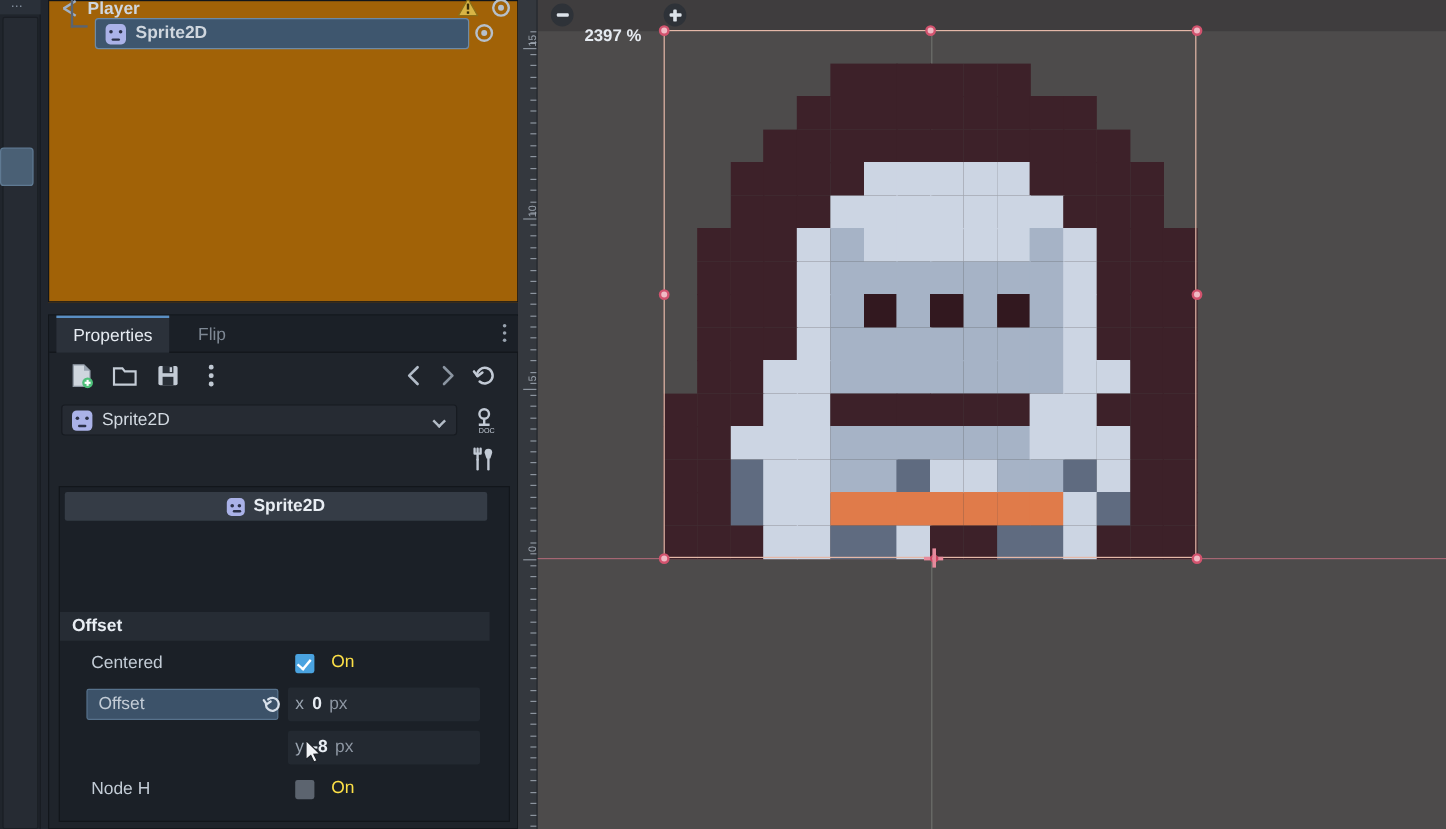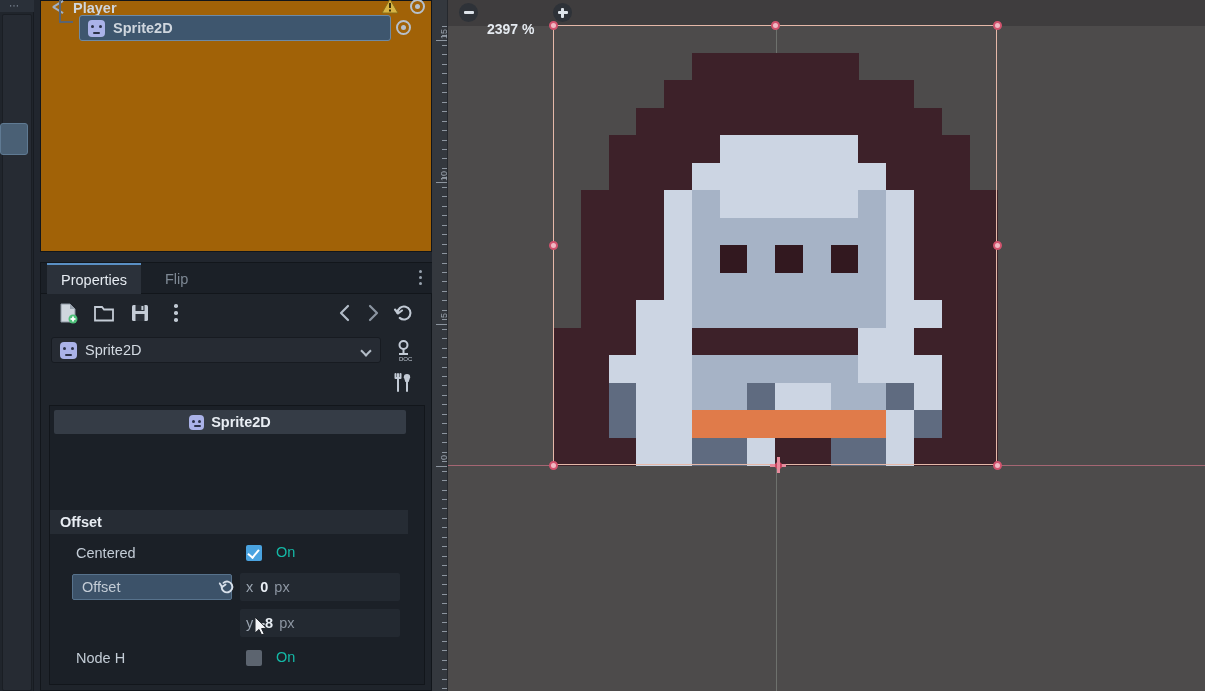--- a/index.html
+++ b/index.html
@@ -195,21 +195,21 @@
   .checkbox {
     width: 16px; height: 16px; border-radius: 2px; position: relative;
   }
   .checkbox.on { background: #4aa3e0; }
   .checkbox.on::after {
     content: ""; position: absolute; left: 4px; top: 2px;
     width: 5px; height: 9px; border-right: 2px solid #fff;
     border-bottom: 2px solid #fff; transform: rotate(40deg);
   }
   .checkbox.off { background: #5c646f; }
-  .check-label { color: #14b8a6; font-size: 14.5px; margin-left: 10px; }
+  .check-label { color: #fde047; font-size: 14.5px; margin-left: 10px; }
   .insp-scroll-track {
     position: absolute; left: 409px; top: 403px; width: 10px; height: 284px;
     background: #1a1f25;
   }
 
   
   .viewport {
     position: absolute; left: 432px; top: 0; width: 773px; height: 691px;
     background: #4d4b4b;
   }

